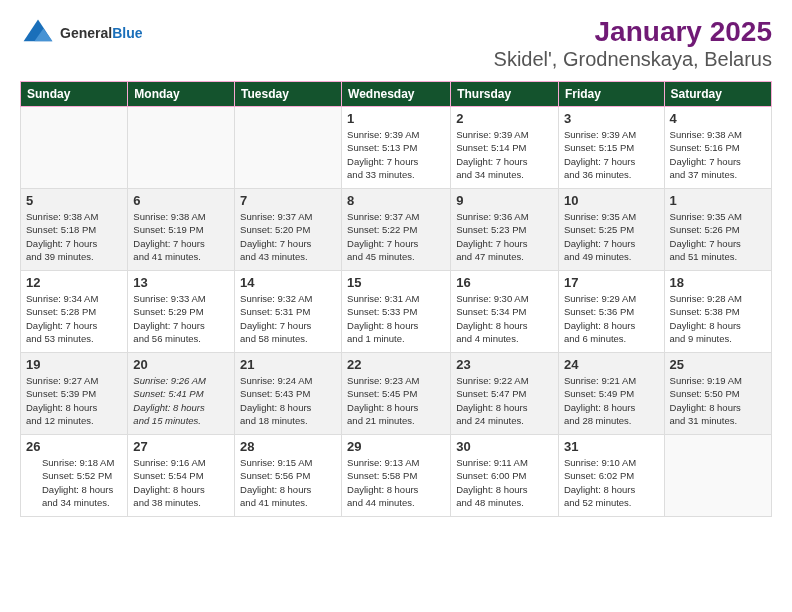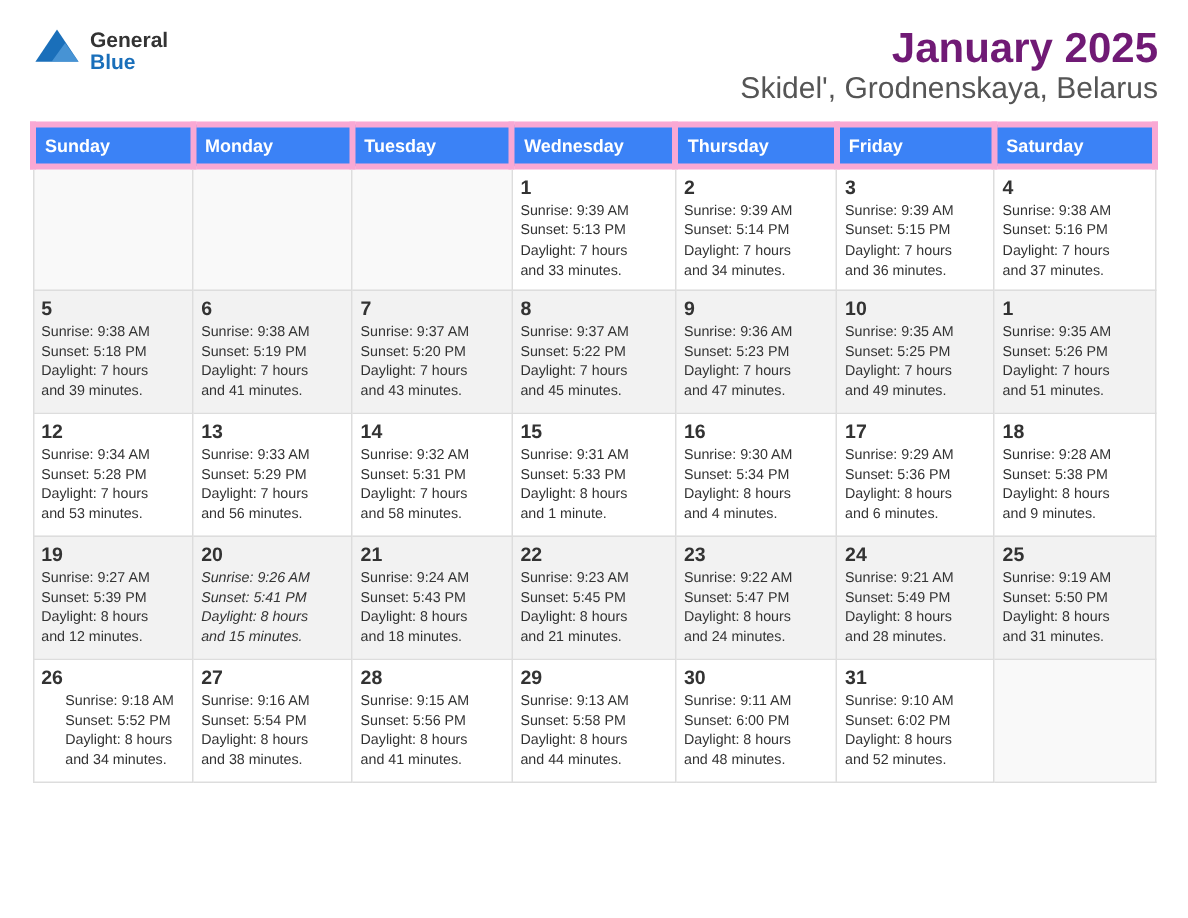--- a/index.html
+++ b/index.html
@@ -21,21 +21,21 @@
       align-items: flex-start;
       margin-bottom: 10px;
     }
     .logo {
       display: flex;
       align-items: center;
       gap: 4px;
     }
     .logo-text {
       display: flex;
-      flex-direction: column;
+      flex-direction: row;
       font-size: 14px;
       font-weight: bold;
       line-height: 1.1;
     }
     .logo-general { color: #333; }
     .logo-blue { color: #1a6fba; }
     .logo-icon {
       width: 36px;
       height: 36px;
     }
@@ -51,26 +51,26 @@
       font-size: 20px;
       font-weight: normal;
       color: #555;
     }
     .calendar {
       width: 100%;
       border-collapse: collapse;
       border: 1px solid #ccc;
     }
     .calendar th {
-      background-color: #3b82f6;
+      background-color: #14532d;
       color: white;
       text-align: left;
       padding: 5px 6px;
       font-size: 12px;
-      border: 4px solid #f9a8d4;
+      border: 1px solid #f9a8d4;
     }
     .calendar td {
       vertical-align: top;
       border: 1px solid #ddd;
       padding: 4px 5px;
       font-size: 10px;
       color: #333;
       width: 113px;
       height: 82px;
       background: #fff;

